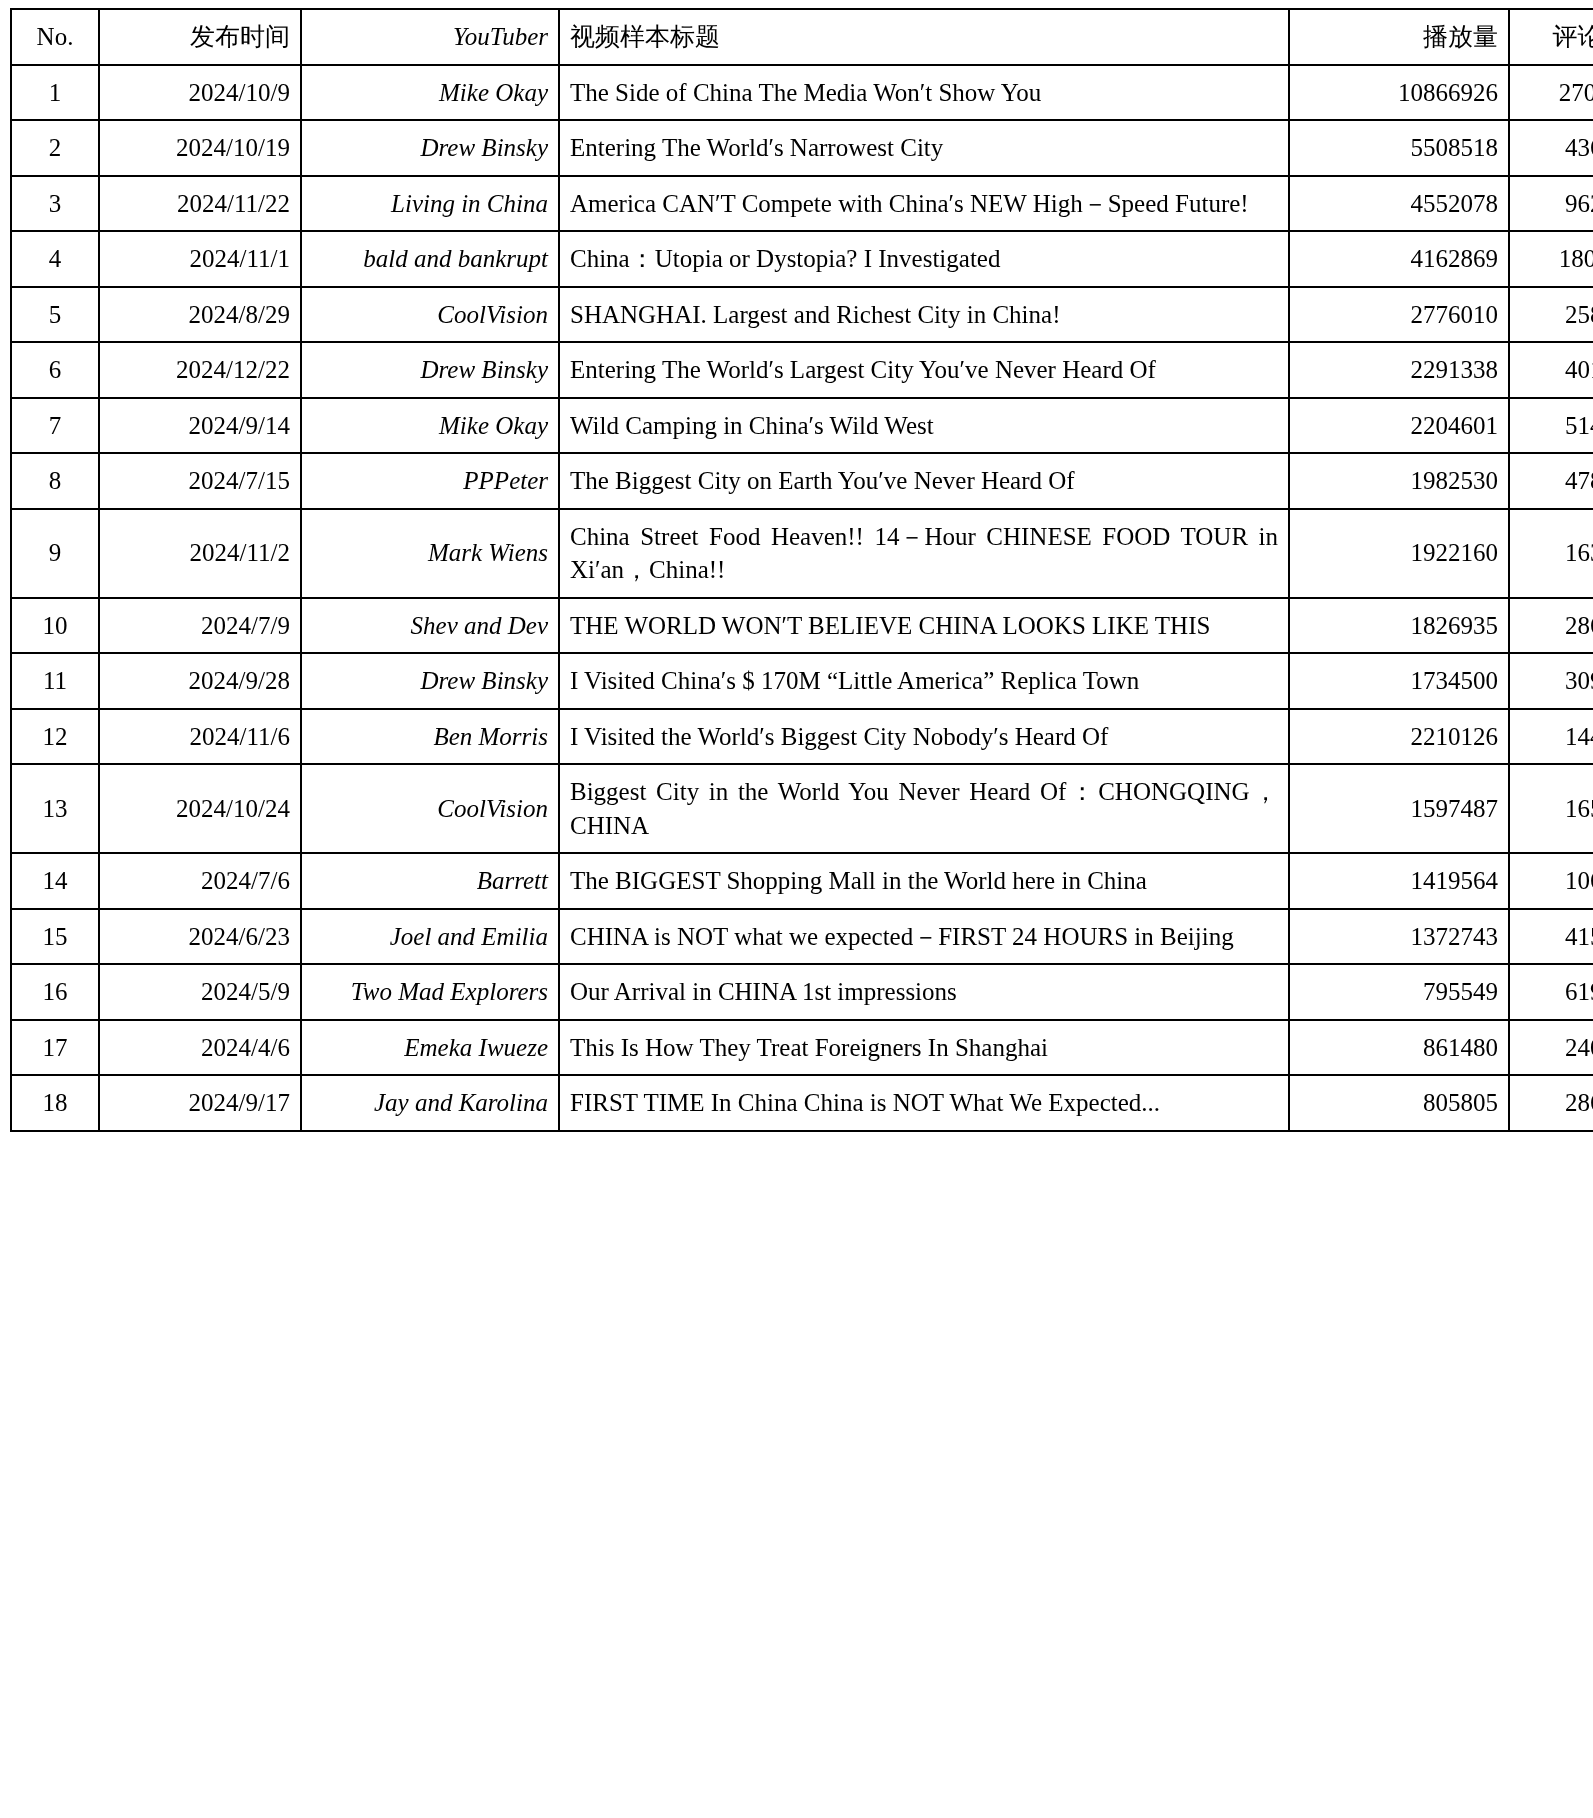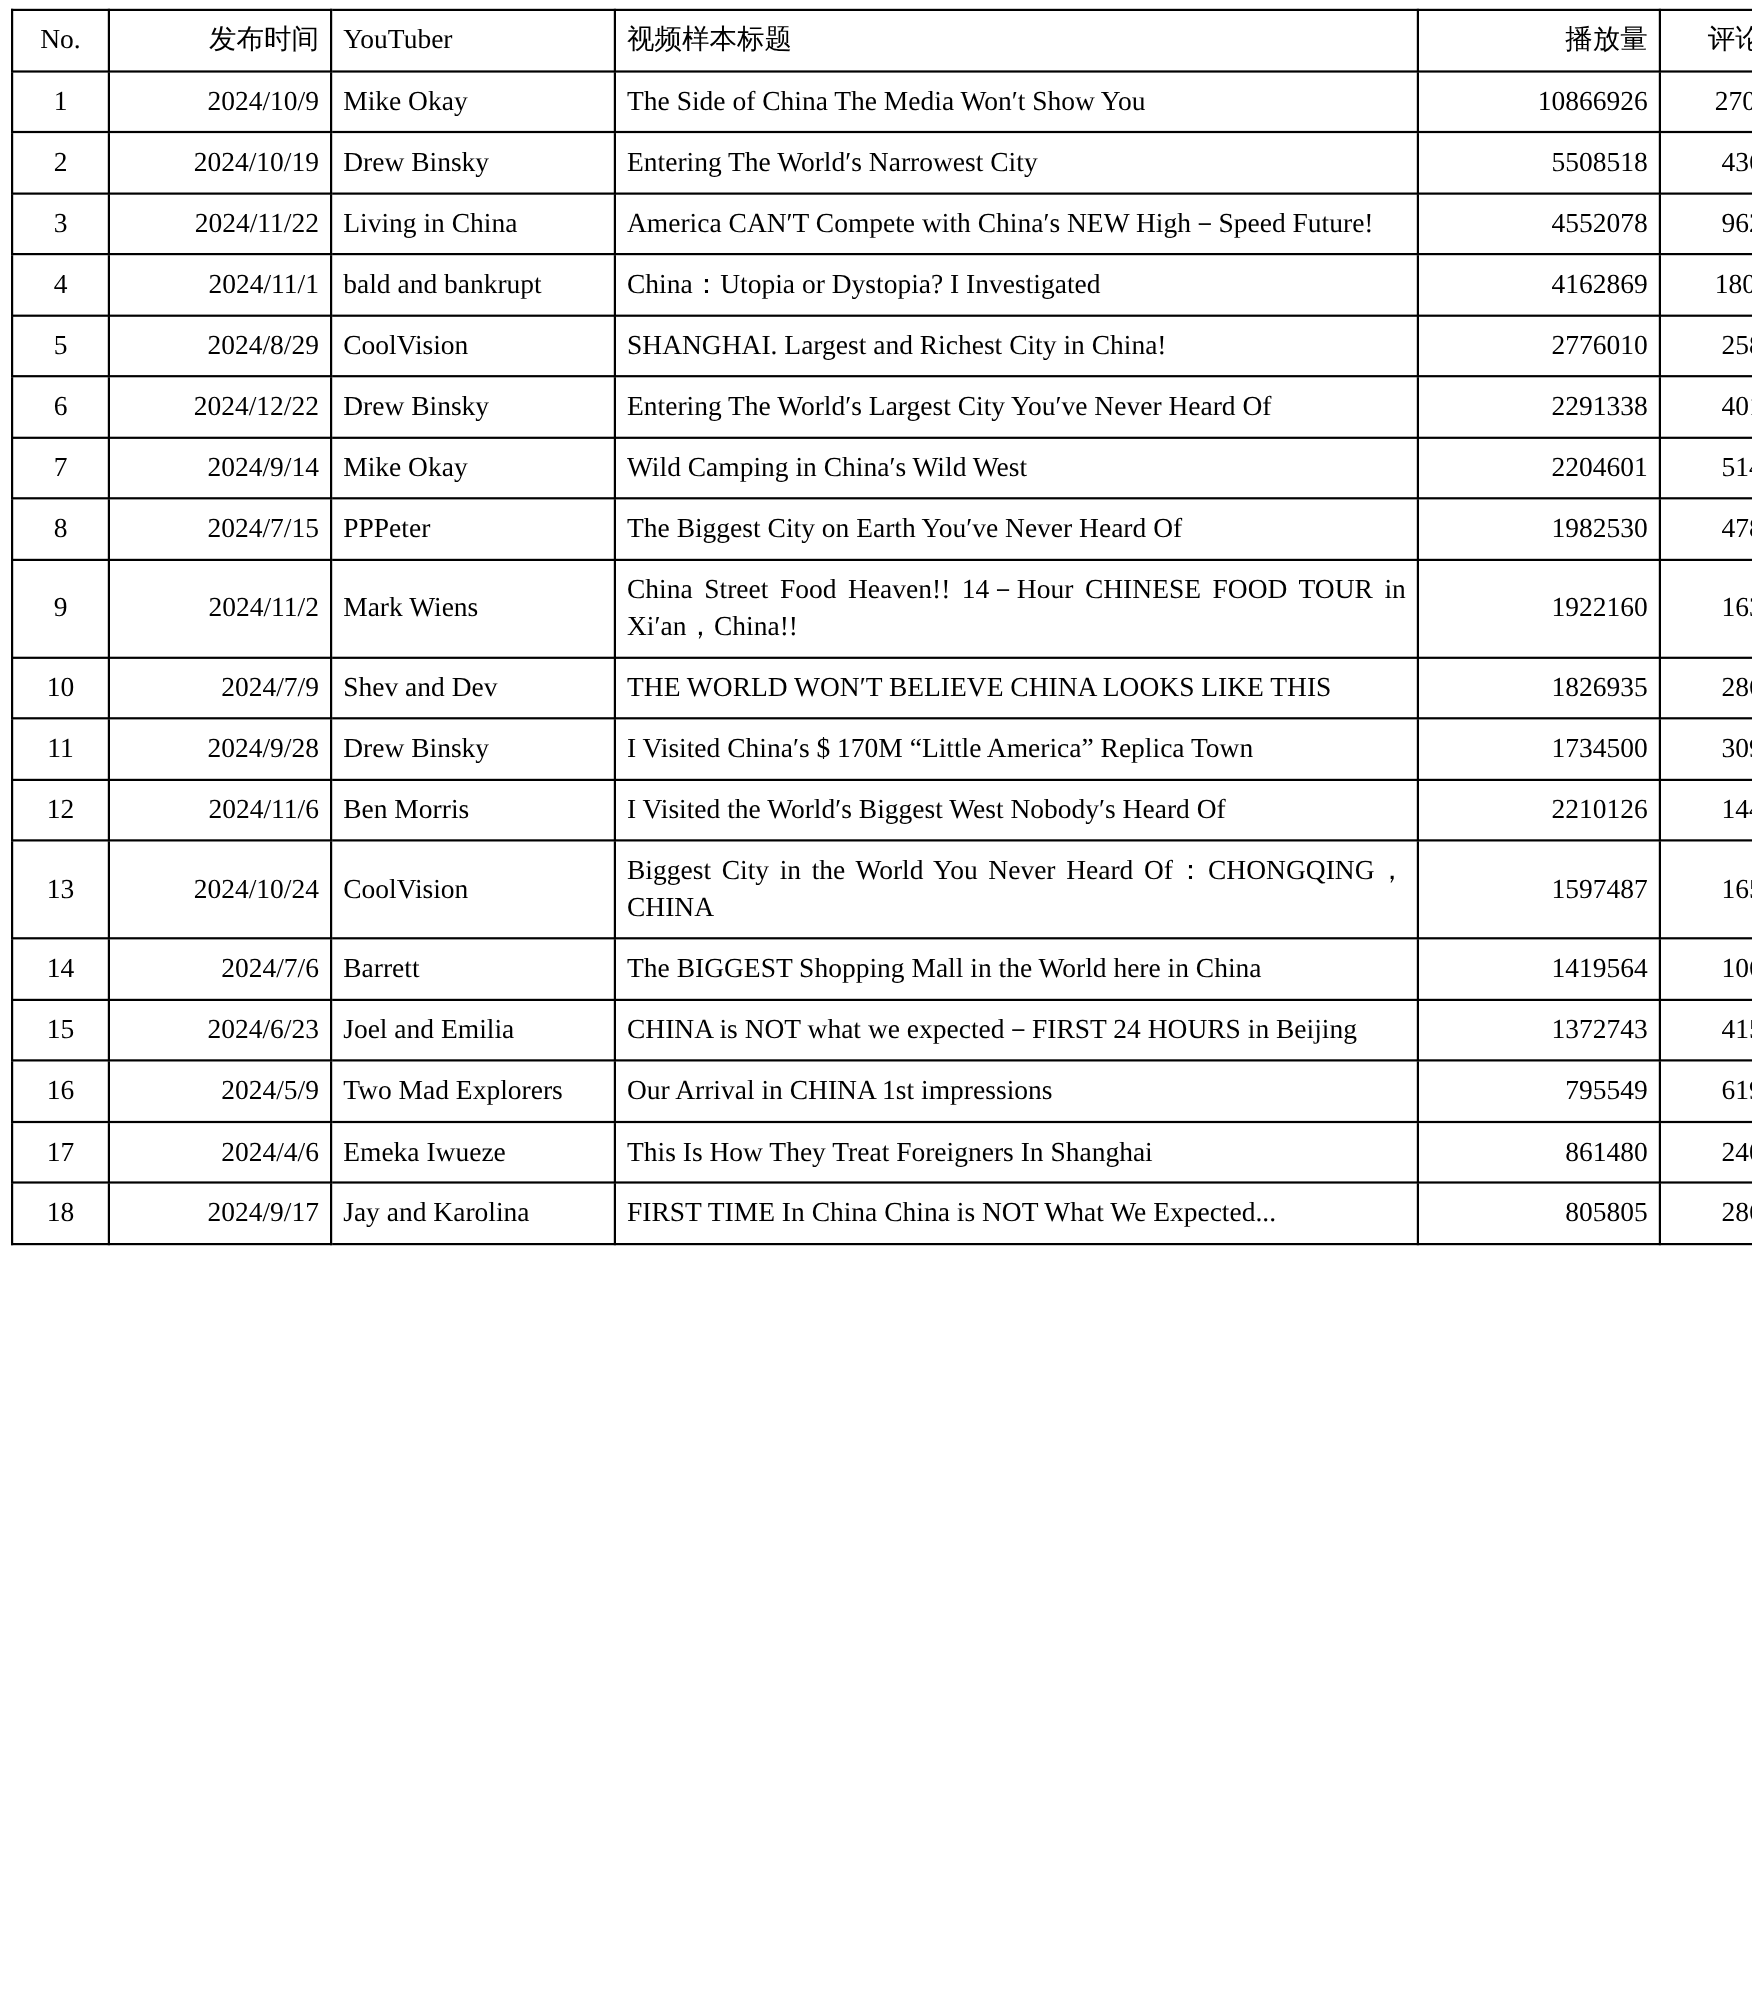--- a/index.html
+++ b/index.html
@@ -33,21 +33,21 @@
     vertical-align: middle;
     background: #ffffff;
   }
   thead th {
     text-align: center;
     padding-top: 12px;
     padding-bottom: 12px;
   }
   .col-no    { width: 66px;  text-align: center; }
   .col-date  { width: 180px; text-align: right; }
-  .col-tuber { width: 236px; text-align: left; }
+  .col-tuber { width: 236px; text-align: right; font-style: italic; }
   .col-title { width: 708px; text-align: justify; text-align-last: left; }
   .col-views { width: 198px; text-align: right; }
   .col-cmts  { width: 140px; text-align: center; }
 
   .title-cell {
     text-align: justify;
     text-justify: inter-word;
     hyphens: none;
     margin-left: 40px;
   }
@@ -156,21 +156,21 @@
         <td class="col-date">2024/9/28</td>
         <td class="col-tuber">Drew Binsky</td>
         <td class="col-title title-cell">I Visited China′s $ 170M “Little America” Replica Town</td>
         <td class="col-views">1734500</td>
         <td class="col-cmts">3097</td>
       </tr>
       <tr>
         <td class="col-no">12</td>
         <td class="col-date">2024/11/6</td>
         <td class="col-tuber">Ben Morris</td>
-        <td class="col-title title-cell">I Visited the World′s Biggest West Nobody′s Heard Of</td>
+        <td class="col-title title-cell">I Visited the World′s Biggest City Nobody′s Heard Of</td>
         <td class="col-views">2210126</td>
         <td class="col-cmts">1440</td>
       </tr>
       <tr>
         <td class="col-no">13</td>
         <td class="col-date">2024/10/24</td>
         <td class="col-tuber">CoolVision</td>
         <td class="col-title title-cell">Biggest City in the World You Never Heard Of：CHONGQING，CHINA</td>
         <td class="col-views">1597487</td>
         <td class="col-cmts">1658</td>

